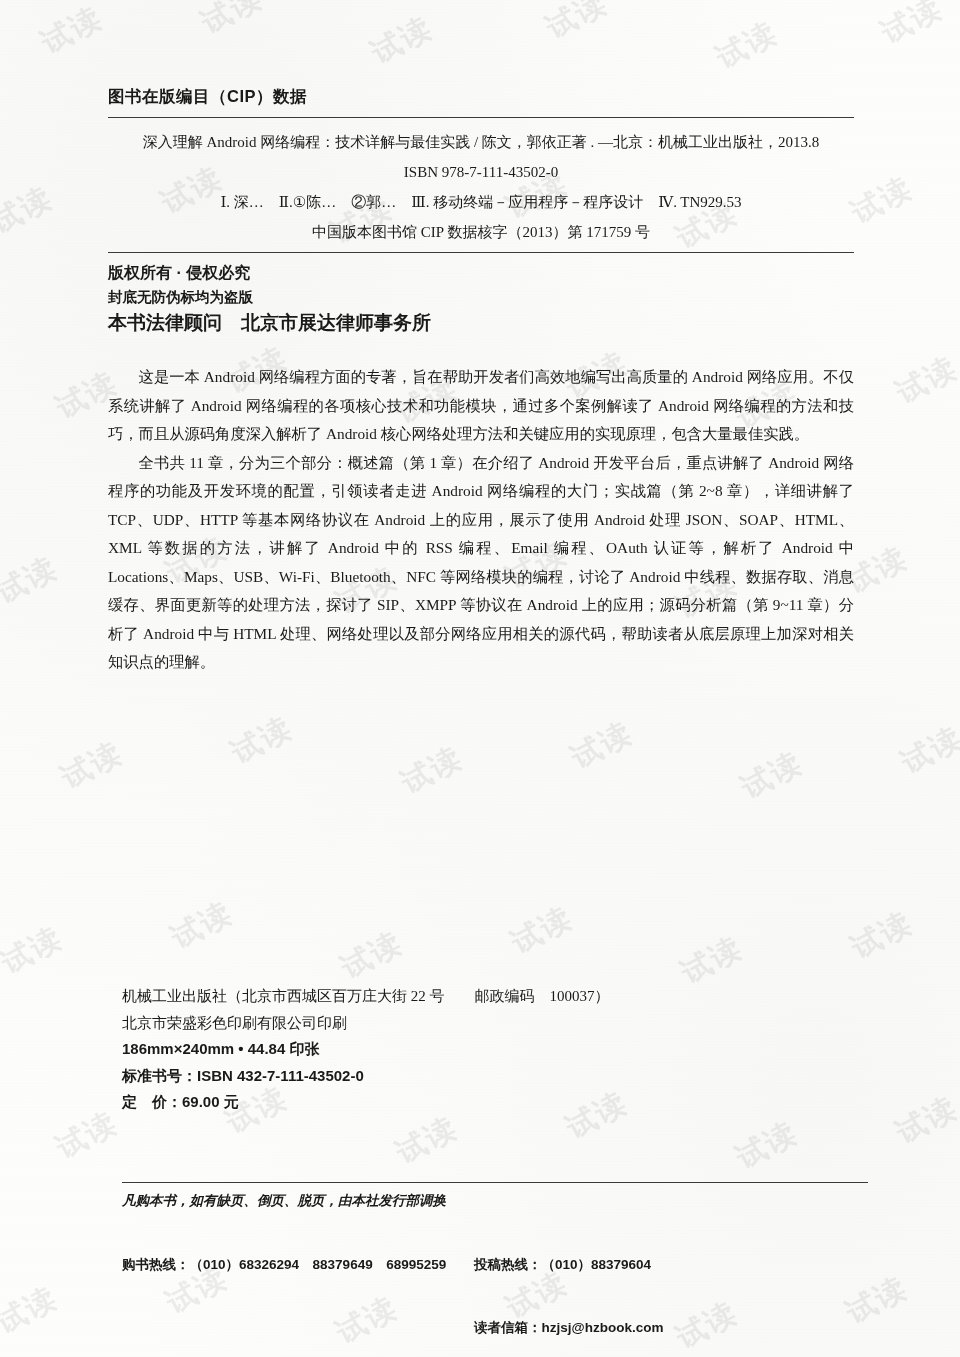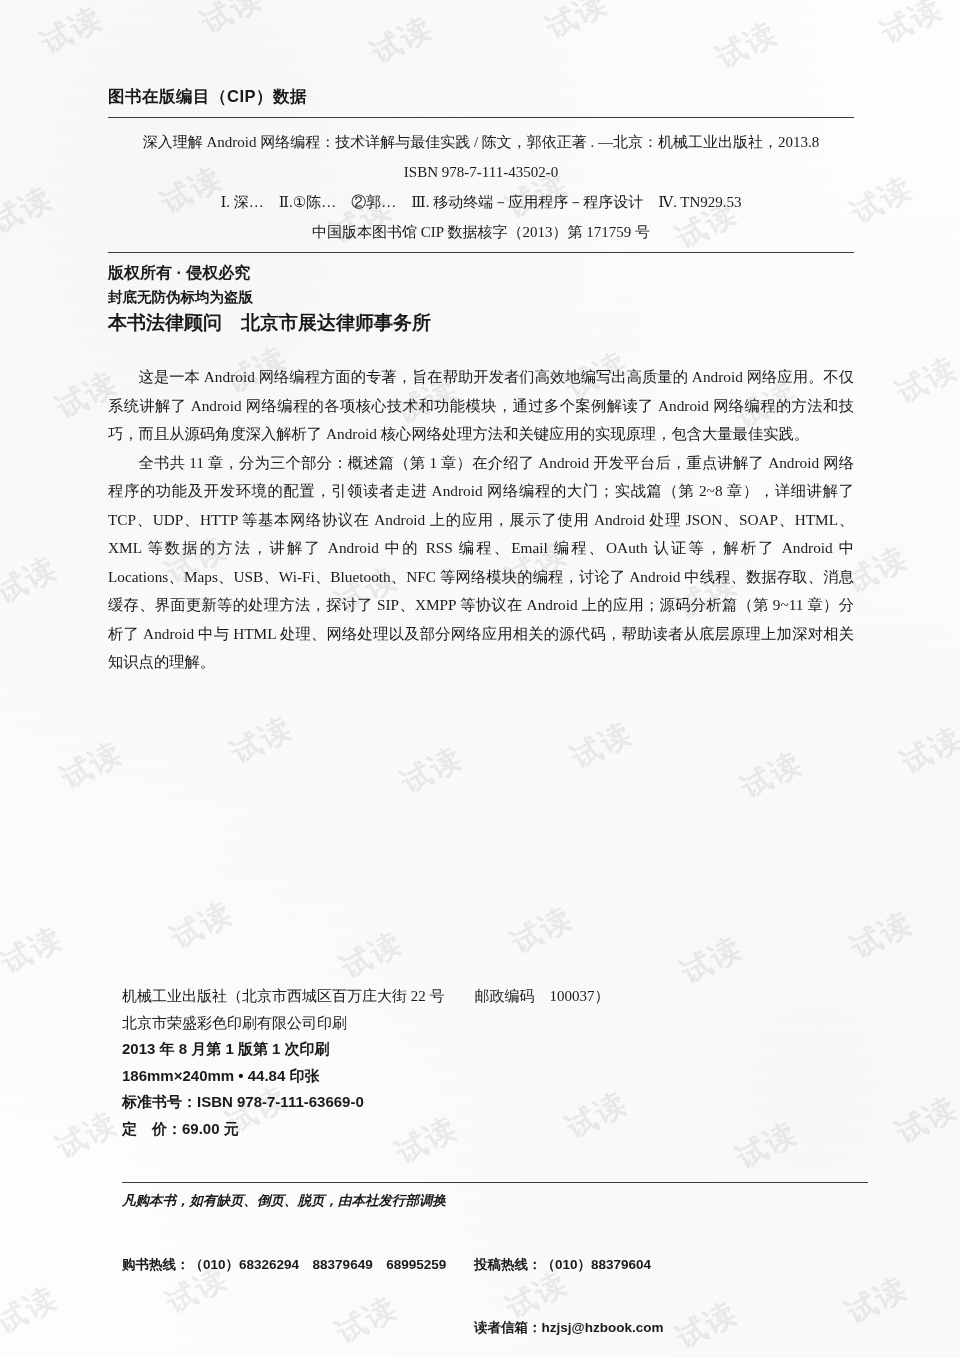--- a/index.html
+++ b/index.html
@@ -219,23 +219,22 @@
   <div class="abstract">
     <p>这是一本 Android 网络编程方面的专著，旨在帮助开发者们高效地编写出高质量的 Android 网络应用。不仅系统讲解了 Android 网络编程的各项核心技术和功能模块，通过多个案例解读了 Android 网络编程的方法和技巧，而且从源码角度深入解析了 Android 核心网络处理方法和关键应用的实现原理，包含大量最佳实践。</p>
     <p>全书共 11 章，分为三个部分：概述篇（第 1 章）在介绍了 Android 开发平台后，重点讲解了 Android 网络程序的功能及开发环境的配置，引领读者走进 Android 网络编程的大门；实战篇（第 2~8 章），详细讲解了 TCP、UDP、HTTP 等基本网络协议在 Android 上的应用，展示了使用 Android 处理 JSON、SOAP、HTML、XML 等数据的方法，讲解了 Android 中的 RSS 编程、Email 编程、OAuth 认证等，解析了 Android 中 Locations、Maps、USB、Wi-Fi、Bluetooth、NFC 等网络模块的编程，讨论了 Android 中线程、数据存取、消息缓存、界面更新等的处理方法，探讨了 SIP、XMPP 等协议在 Android 上的应用；源码分析篇（第 9~11 章）分析了 Android 中与 HTML 处理、网络处理以及部分网络应用相关的源代码，帮助读者从底层原理上加深对相关知识点的理解。</p>
   </div>
 
 </div>
 
 <div class="colophon">
   <div class="row">机械工业出版社（北京市西城区百万庄大街 22 号　　邮政编码　100037）</div>
   <div class="row">北京市荣盛彩色印刷有限公司印刷</div>
-  <div class="row b">2013 年 8 月第 1 版第 1 次印刷</div>
   <div class="row b">186mm×240mm • 44.84 印张</div>
-  <div class="row b">标准书号：ISBN 978-7-111-63669-0</div>
+  <div class="row b">标准书号：ISBN 432-7-111-43502-0</div>
   <div class="row b">定　价：69.00 元</div>
 </div>
 
 <div class="footer">
   <hr class="rule rule-top">
   <div class="note">凡购本书，如有缺页、倒页、脱页，由本社发行部调换</div>
   <div class="contacts">
     <div class="col left">
       <div>购书热线：（010）68326294　88379649　68995259</div>
     </div>

